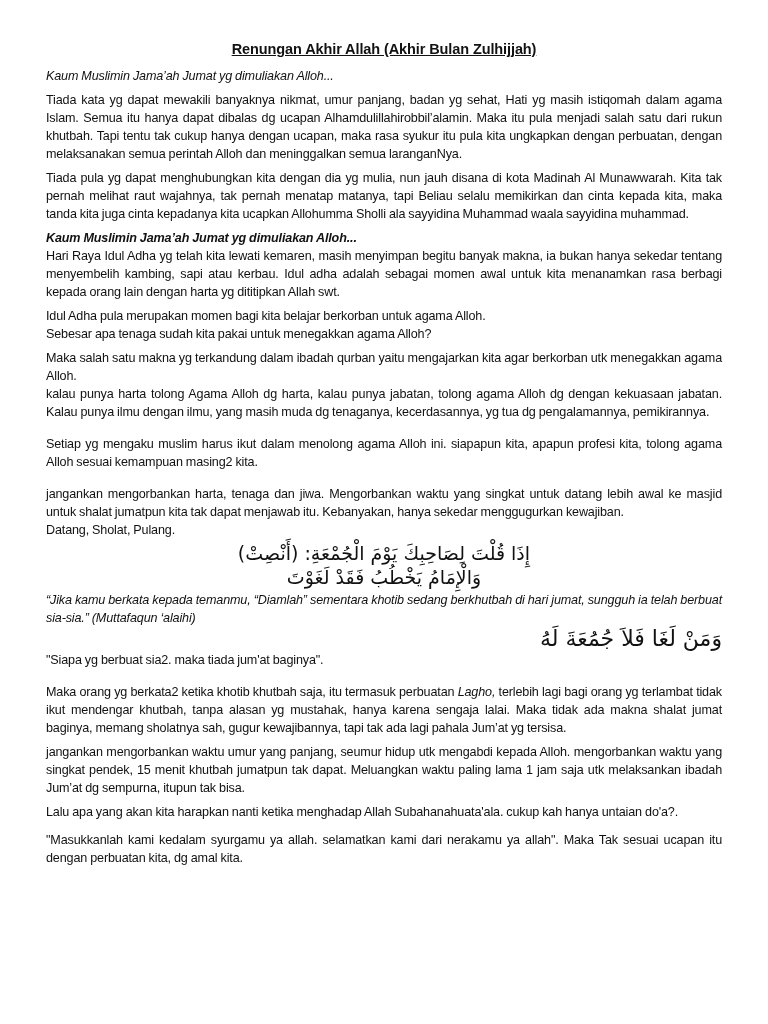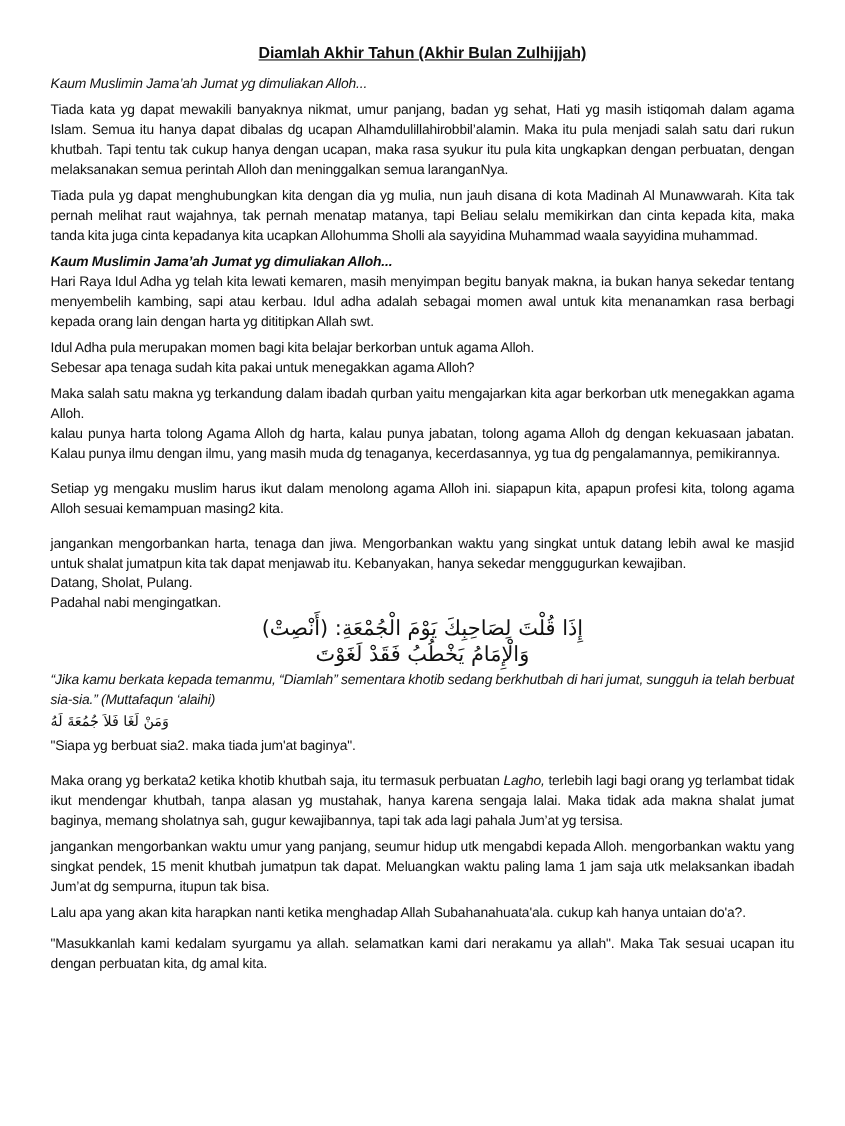--- a/index.html
+++ b/index.html
@@ -46,34 +46,34 @@
     .arabic {
       direction: rtl;
       text-align: center;
       font-family: "DejaVu Sans", sans-serif;
       font-size: 19px;
       line-height: 24px;
       margin: 2px 0 2px 0;
     }
     .arabic-left {
       direction: rtl;
-      text-align: left;
+      text-align: right;
       font-family: "DejaVu Sans", sans-serif;
-      font-size: 13px;
+      font-size: 22px;
       line-height: 24px;
       margin: 0;
     }
     .arabic-left span { unicode-bidi: embed; }
   </style>
 </head>
 <body>
 
 <div class="page">
 
-  <div class="title">Diamlah Akhir Tahun (Akhir Bulan Zulhijjah)</div>
+  <div class="title">Renungan Akhir Allah (Akhir Bulan Zulhijjah)</div>
 
   <div class="p italic">Kaum Muslimin Jama’ah Jumat yg dimuliakan Alloh...</div>
 
   <div class="p">Tiada kata yg dapat mewakili banyaknya nikmat, umur panjang, badan yg sehat, Hati yg masih istiqomah dalam agama Islam. Semua itu hanya dapat dibalas dg ucapan Alhamdulillahirobbil’alamin. Maka itu pula menjadi salah satu dari rukun khutbah. Tapi tentu tak cukup hanya dengan ucapan, maka rasa syukur itu pula kita ungkapkan dengan perbuatan, dengan melaksanakan semua perintah Alloh dan meninggalkan semua laranganNya.</div>
 
   <div class="p">Tiada pula yg dapat menghubungkan kita dengan dia yg mulia, nun jauh disana di kota Madinah Al Munawwarah. Kita tak pernah melihat raut wajahnya, tak pernah menatap matanya, tapi Beliau selalu memikirkan dan cinta kepada kita, maka tanda kita juga cinta kepadanya kita ucapkan Allohumma Sholli ala sayyidina Muhammad waala sayyidina muhammad.</div>
 
   <div class="p italic tight" style="font-weight:bold;">Kaum Muslimin Jama’ah Jumat yg dimuliakan Alloh...</div>
   <div class="p">Hari Raya Idul Adha yg telah kita lewati kemaren, masih menyimpan begitu banyak makna, ia bukan hanya sekedar tentang menyembelih kambing, sapi atau kerbau. Idul adha adalah sebagai momen awal untuk kita menanamkan rasa berbagi kepada orang lain dengan harta yg dititipkan Allah swt.</div>
 
@@ -82,21 +82,20 @@
     <span class="line">Sebesar apa tenaga sudah kita pakai untuk menegakkan agama Alloh?</span>
   </div>
 
   <div class="p tight">Maka salah satu makna yg terkandung dalam ibadah qurban yaitu mengajarkan kita agar berkorban utk menegakkan agama Alloh.</div>
   <div class="p gap-lg">kalau punya harta tolong Agama Alloh dg harta, kalau punya jabatan, tolong agama Alloh dg dengan kekuasaan jabatan. Kalau punya ilmu dengan ilmu, yang masih muda dg tenaganya, kecerdasannya, yg tua dg pengalamannya, pemikirannya.</div>
 
   <div class="p gap-lg">Setiap yg mengaku muslim harus ikut dalam menolong agama Alloh ini. siapapun kita, apapun profesi kita, tolong agama Alloh sesuai kemampuan masing2 kita.</div>
 
   <div class="p tight">jangankan mengorbankan harta, tenaga dan jiwa. Mengorbankan waktu yang singkat untuk datang lebih awal ke masjid untuk shalat jumatpun kita tak dapat menjawab itu. Kebanyakan, hanya sekedar menggugurkan kewajiban.</div>
   <div class="p tight">Datang, Sholat, Pulang.</div>
-  <div class="p tight">Padahal nabi mengingatkan.</div>
 
   <div class="arabic">
     <span class="line">إِذَا قُلْتَ لِصَاحِبِكَ يَوْمَ الْجُمْعَةِ: (أَنْصِتْ)</span>
     <span class="line">وَالْإِمَامُ يَخْطُبُ فَقَدْ لَغَوْتَ</span>
   </div>
 
   <div class="p tight italic">
     <span>“Jika kamu berkata kepada temanmu, “Diamlah” sementara khotib sedang berkhutbah di hari jumat, sungguh ia telah berbuat sia-sia.”</span>
     <span>(Muttafaqun ‘alaihi)</span>
   </div>

